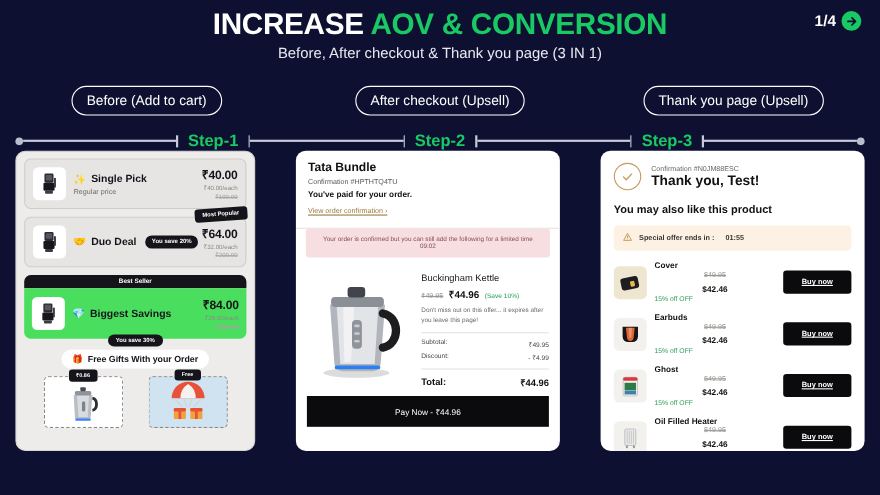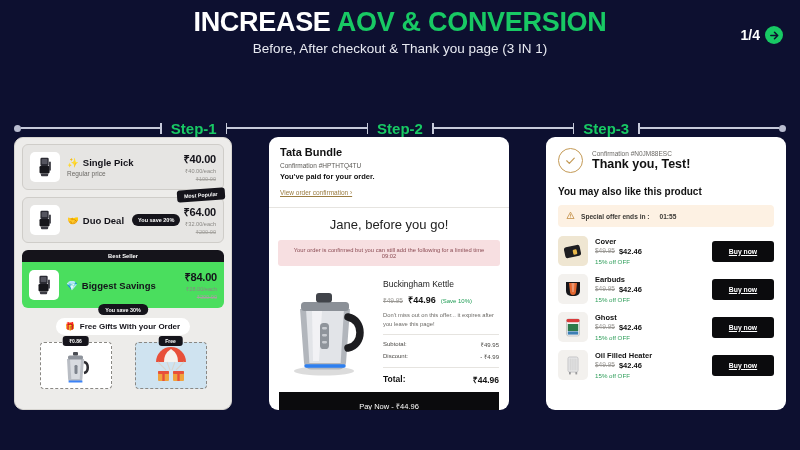--- a/index.html
+++ b/index.html
@@ -15,21 +15,21 @@
   .header { padding-top: 8px; text-align: center; }
   .title {
     font-size: 27px; font-weight: 900; letter-spacing: -0.3px;
     line-height: 1.05; color: #ffffff;
   }
   .title .accent { color: #18c964; }
   .subtitle {
     margin-top: 5px; font-size: 13.5px; color: #e8eaf2; font-weight: 400;
   }
   .pager {
-    position: absolute; top: 26px; right: 17px;
+    position: absolute; top: 10px; right: 17px;
     display: flex; align-items: center; gap: 5px;
   }
   .pager-text { color: #fff; font-weight: 800; font-size: 14px; }
   .pager-arrow {
     width: 18px; height: 18px; border-radius: 50%; background: #18c964;
     display: flex; align-items: center; justify-content: center;
   }
   .pager-arrow svg { display: block; }
 
   
@@ -186,21 +186,21 @@
   .c-banner .time { margin-left: 4px; }
   .c-list { padding: 5px 12px 10px; }
   .c-item { display: flex; align-items: center; gap: 7px; padding: 4px 0; }
   .c-thumb {
     width: 30px; height: 30px; border-radius: 5px; flex: 0 0 auto;
     display: flex; align-items: center; justify-content: center; overflow: hidden;
     background: #f3f1ee;
   }
   .c-mid { flex: 1; min-width: 0; }
   .c-name { font-size: 7.5px; font-weight: 700; color: #111; }
-  .c-pr { display: flex; align-items: flex-start; gap: 4px; margin-top: 1px; }
+  .c-pr { display: flex; align-items: center; gap: 4px; margin-top: 1px; flex-direction: column; }
   .c-old { font-size: 6.5px; color: #9a9894; text-decoration: line-through; }
   .c-new { font-size: 7.5px; font-weight: 700; color: #111; }
   .c-off { font-size: 6.2px; color: #2f9e5a; margin-top: 2px; }
   .c-buy {
     background: #0b0b0d; color: #fff; border-radius: 3px; font-size: 6.8px; font-weight: 600;
     padding: 7px 0; width: 62px; text-align: center; flex: 0 0 auto;
     text-decoration: underline;
   }
 
   
@@ -227,20 +227,31 @@
 
   <div class="pager">
     <span class="pager-text">1/4</span>
     <span class="pager-arrow">
       <svg width="11" height="11" viewBox="0 0 24 24">
           <path d="M4 12h14M12 5l7 7-7 7" stroke="#0d1030" stroke-width="3.4" fill="none" stroke-linecap="round" stroke-linejoin="round"></path>
         </svg>
     </span>
   </div>
 
+  <div class="pills">
+    <div class="pill-wrap">
+        <div class="pill">Before (Add to cart)</div>
+      </div>
+    <div class="pill-wrap">
+        <div class="pill">After checkout (Upsell)</div>
+      </div>
+    <div class="pill-wrap">
+        <div class="pill">Thank you page (Upsell)</div>
+      </div>
+  </div>
 
   <div class="rail">
     <span class="dot"></span>
     <span class="seg"></span>
     <span class="cap"></span>
     <span class="step-label">Step-1</span>
     <span class="cap"></span>
     <span class="seg"></span>
     <span class="cap"></span>
     <span class="step-label">Step-2</span>
@@ -376,21 +387,20 @@
     </div>
 
     <div class="card card-b">
       <div class="b-top">
         <div class="b-brand">Tata Bundle</div>
         <div class="b-conf">Confirmation #HPTHTQ4TU</div>
         <div class="b-paid">You've paid for your order.</div>
         <a class="b-link">View order confirmation ›</a>
       </div>
       <div class="b-divider"></div>
-      <div class="b-hello">Jane, before you go!</div>
       <div class="b-alert">Your order is confirmed but you can still add the following for a limited time 09:02</div>
 
       <div class="b-body">
         <div class="b-img">
           <svg width="92" height="96" viewBox="0 0 92 96">
             <ellipse cx="42" cy="90" rx="30" ry="4.5" fill="#dcdcdc"></ellipse>
             <path d="M18 28h50l-4 54a7 7 0 0 1-7 6.4H29a7 7 0 0 1-7-6.4z" fill="#b2b6bc"></path>
             <path d="M24 28h38l-3.4 54H27.4z" fill="#e2e4e8"></path>
             <path d="M30 30h10l-3 50h-6z" fill="#f4f5f7" opacity="0.85"></path>
             <path d="M66 36c16 3 16 28 0 31" stroke="#1d1d20" stroke-width="7.5" fill="none" stroke-linecap="round"></path>

